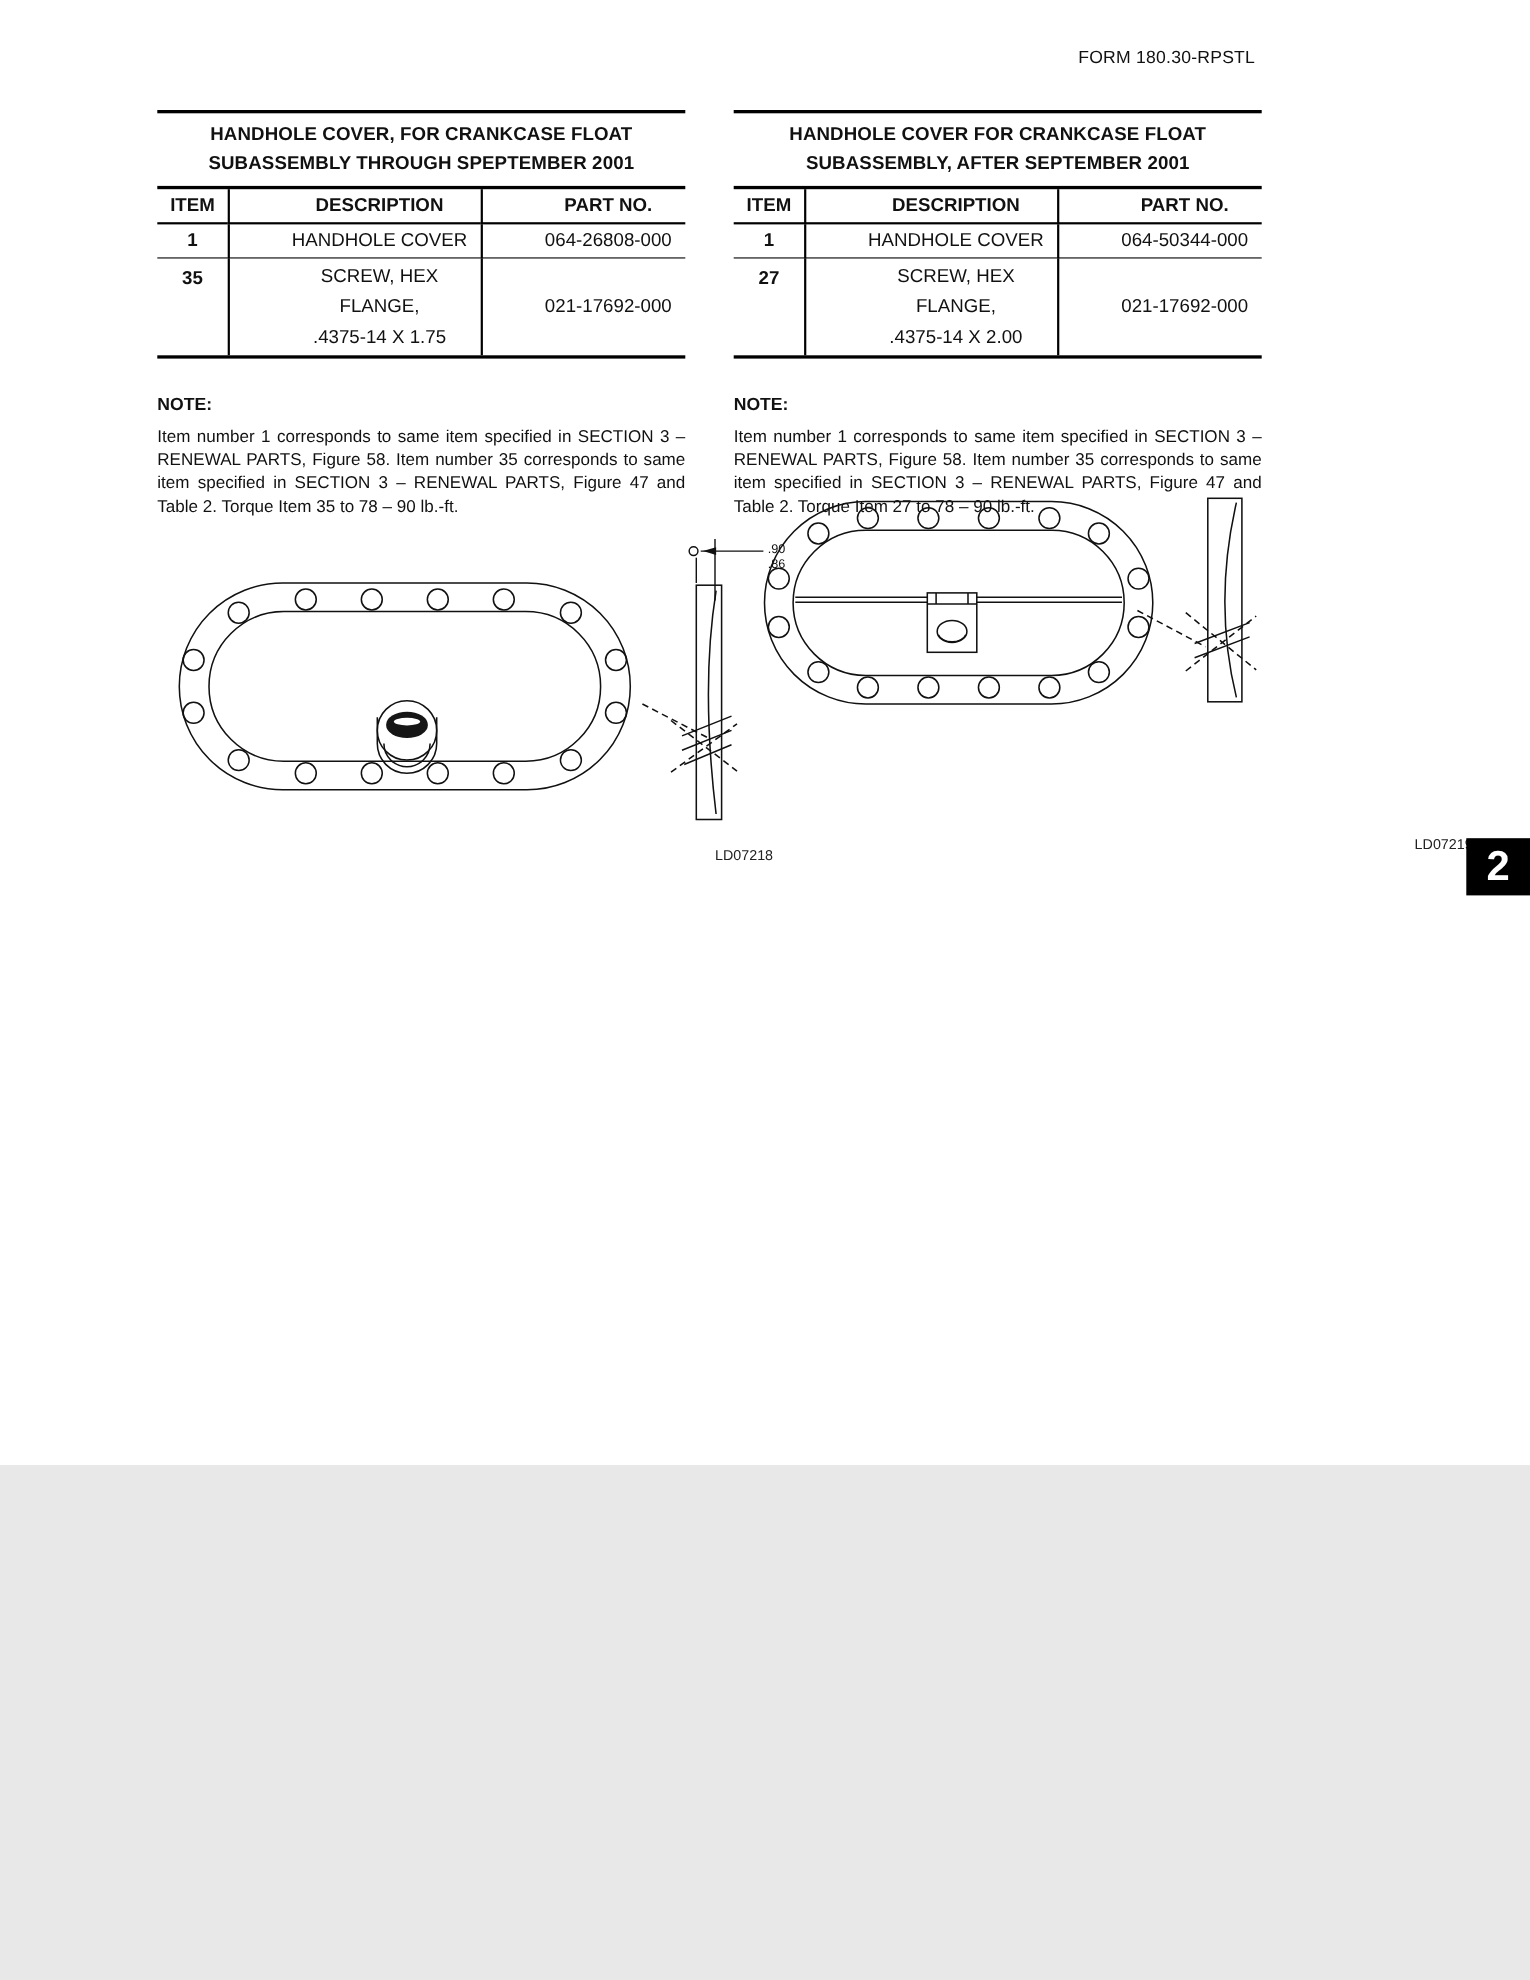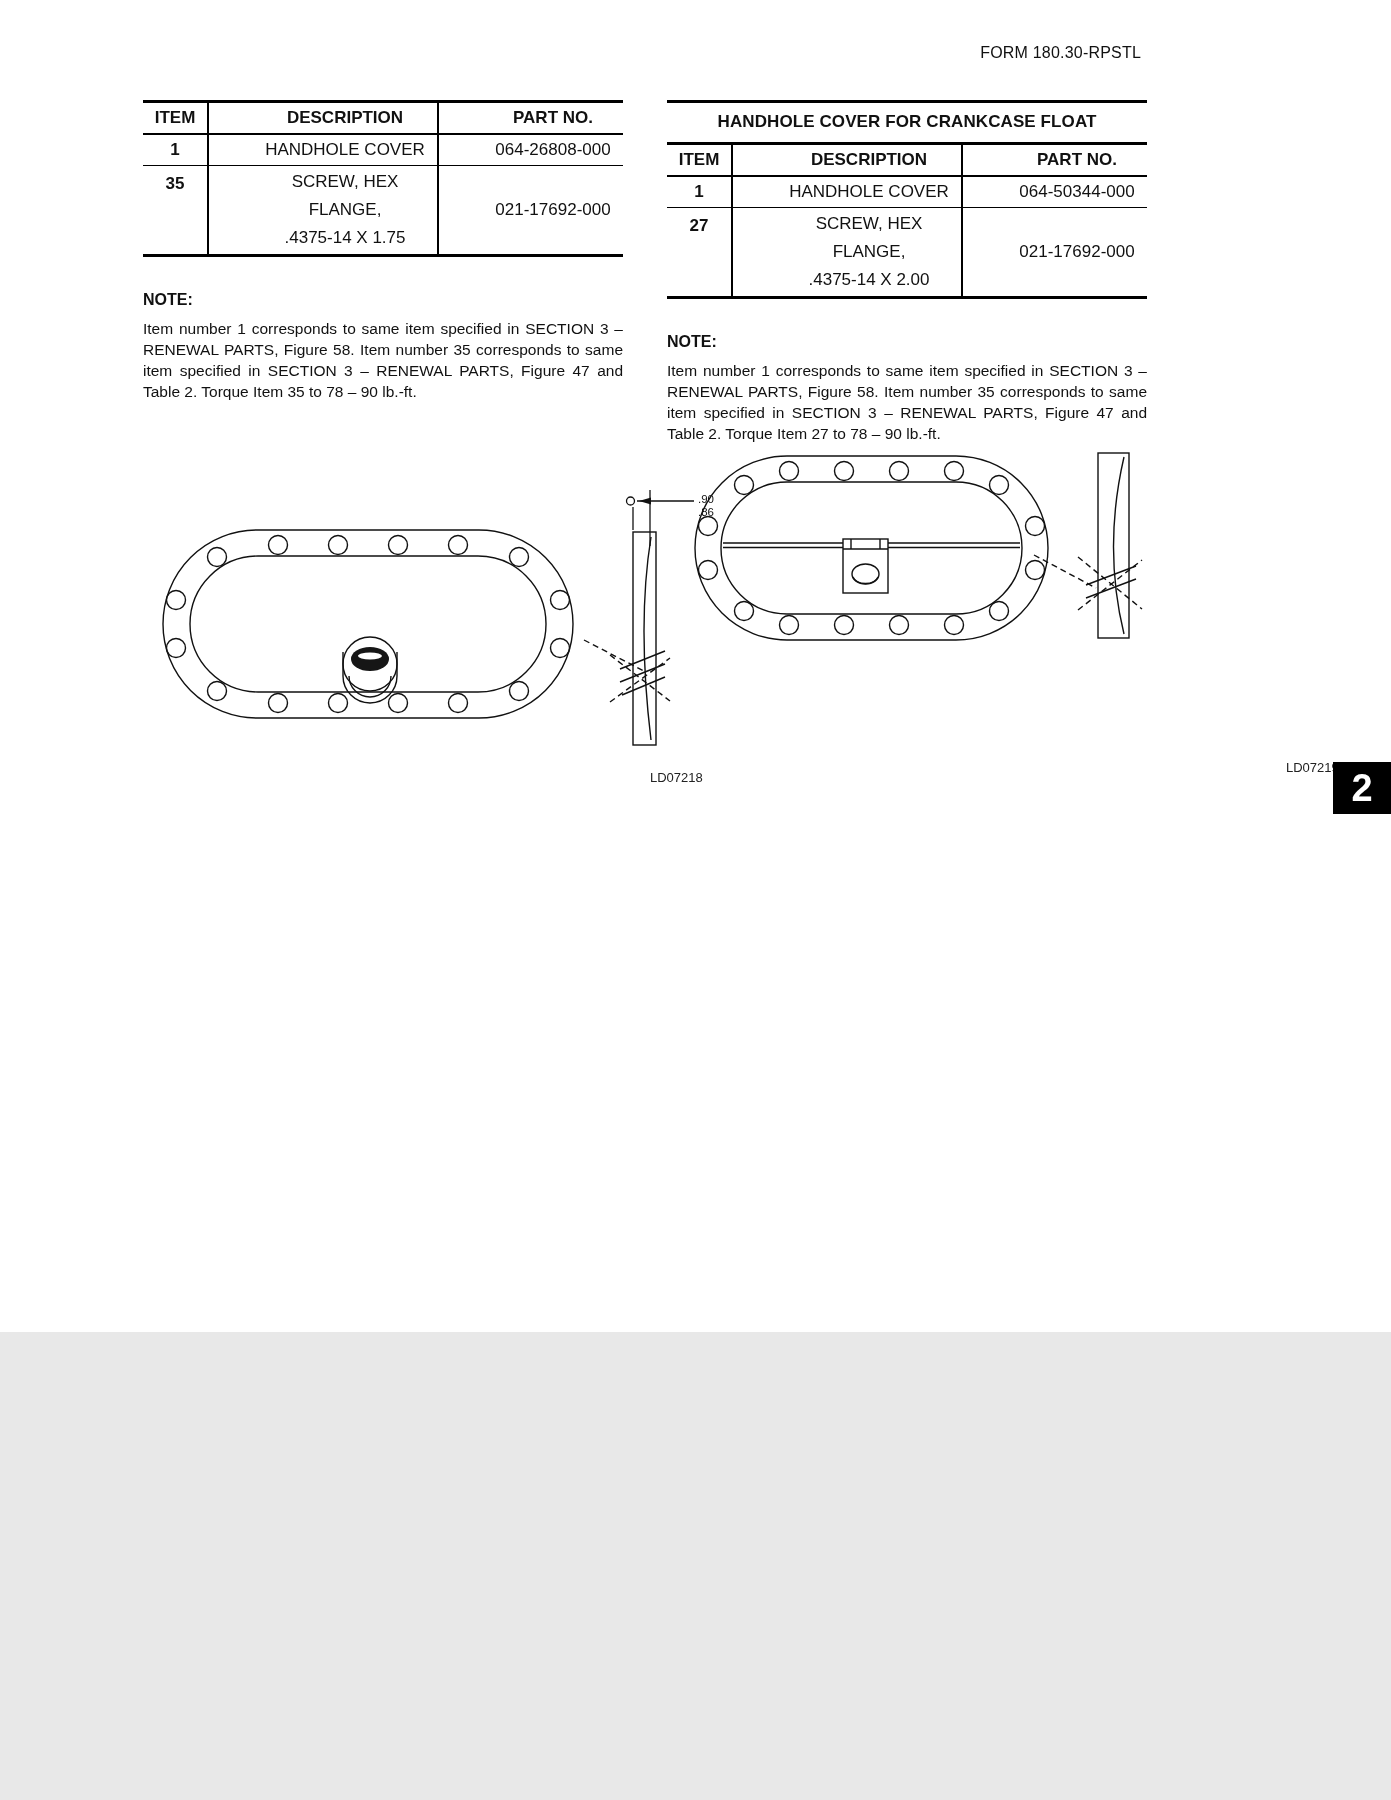--- a/index.html
+++ b/index.html
@@ -38,20 +38,24 @@
 </style>
 </head>
 <body>
 
 <div id="page">
 
   <div class="form-number">FORM 180.30-RPSTL</div>
 
   <section class="panel" id="panel-left">
     <div class="ptable">
+      <div class="pt-title">
+        <div>HANDHOLE COVER, FOR CRANKCASE FLOAT</div>
+        <div>SUBASSEMBLY THROUGH SPEPTEMBER 2001</div>
+      </div>
       <div class="pt-grid">
         <div class="cell hcell">ITEM</div>
         <div class="cell hcell c2">DESCRIPTION</div>
         <div class="cell hcell c3">PART NO.</div>
 
         <div class="cell rb item-cell">1</div>
         <div class="cell rb c2">HANDHOLE COVER</div>
         <div class="cell rb c3">064-26808-000</div>
 
         <div class="cell r2 item-cell">35</div>
@@ -67,20 +71,21 @@
     <div class="note">
       <div class="note-label">NOTE:</div>
       <p class="note-body">Item number 1 corresponds to same item specified in SECTION 3 – RENEWAL PARTS, Figure 58. Item number 35 corresponds to same item specified in SECTION 3 – RENEWAL PARTS, Figure 47 and Table 2. Torque Item 35 to 78 – 90 lb.-ft.</p>
     </div>
   </section>
 
   <section class="panel" id="panel-right">
     <div class="ptable">
       <div class="pt-title">
         <div>HANDHOLE COVER FOR CRANKCASE FLOAT</div>
+        <div>SUBASSEMBLY, AFTER SEPTEMBER 2001</div>
       </div>
       <div class="pt-grid">
         <div class="cell hcell">ITEM</div>
         <div class="cell hcell c2">DESCRIPTION</div>
         <div class="cell hcell c3">PART NO.</div>
 
         <div class="cell rb item-cell">1</div>
         <div class="cell rb c2">HANDHOLE COVER</div>
         <div class="cell rb c3">064-50344-000</div>
 

